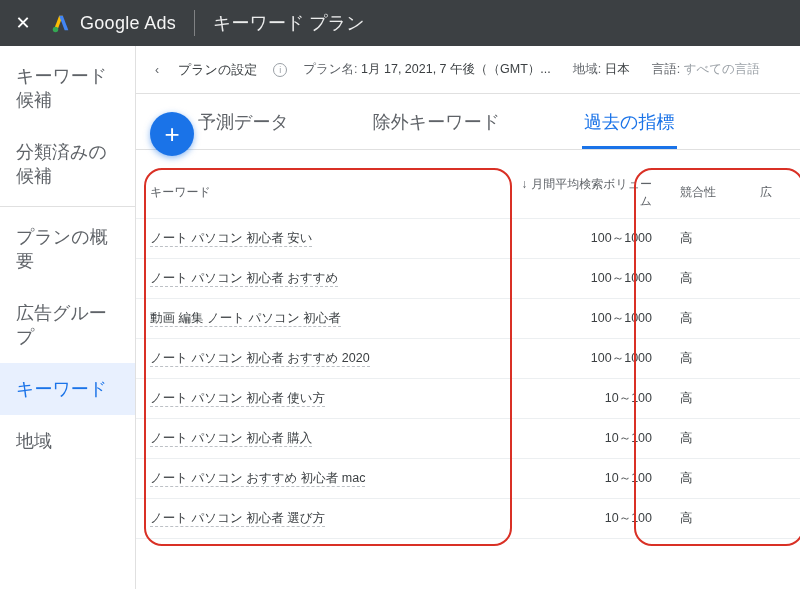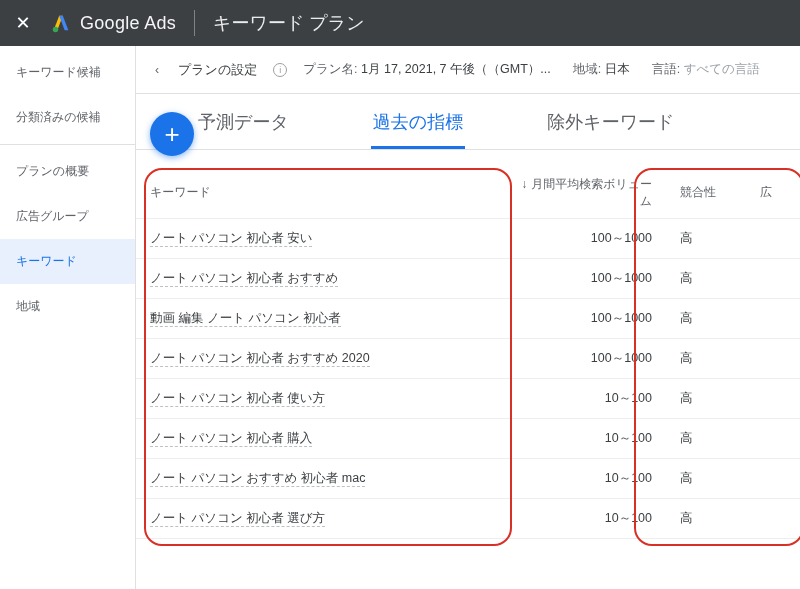--- a/index.html
+++ b/index.html
@@ -8,21 +8,21 @@
   
   .appbar { height: 46px; background: #3c4043; display: flex; align-items: center; color: #fff; }
   .appbar .close { width: 46px; height: 46px; display:flex; align-items:center; justify-content:center; cursor:pointer; font-size: 18px; }
   .appbar .logo { width: 22px; height: 22px; margin: 0 8px 0 4px; }
   .appbar .brand { font-size: 18px; font-weight: 400; opacity: .95; letter-spacing: .3px; }
   .appbar .divider { width: 1px; height: 26px; background: rgba(255,255,255,.35); margin: 0 18px; }
   .appbar .section-title { font-size: 18px; font-weight: 300; opacity: .9; }
 
   
   .shell { display: flex; height: calc(589px - 46px); }
-  .sidenav { width: 136px; border-right: 1px solid #e0e0e0; font-size: 12px; padding-top: 4px; }
+  .sidenav { width: 136px; border-right: 1px solid #e0e0e0; font-size: 18px; padding-top: 4px; }
   .sidenav .navitem { padding: 14px 16px; color: #5f6368; cursor: pointer; }
   .sidenav .navitem.active { color: #1a73e8; background: #e8f0fe; font-weight: 500; }
   .sidenav .sep { height: 1px; background: #e0e0e0; margin: 4px 0; }
 
   
   .main { flex: 1; position: relative; overflow: hidden; }
   .planbar { display:flex; align-items:center; height: 48px; border-bottom: 1px solid #e0e0e0; color:#5f6368; font-size: 12.5px; }
   .planbar .back { width: 30px; height: 30px; display:flex; align-items:center; justify-content:center; margin: 0 6px; cursor:pointer; color:#5f6368; }
   .planbar .plan-settings { color:#3c4043; font-size:13px; font-weight:500; margin-right:16px;}
   .planbar .info { width:14px;height:14px;border:1px solid #9aa0a6;border-radius:50%;display:inline-flex;align-items:center;justify-content:center;font-size:9px;color:#9aa0a6;margin-right:16px;cursor:pointer;}
@@ -93,22 +93,22 @@
         <span class="v">日本</span>
       </span>
       <span class="kv">
         <span class="k">言語:</span>
         <span class="langv">すべての言語</span>
       </span>
     </div>
 
     <div class="tabs">
       <div class="tab">予測データ</div>
+      <div class="tab">除外キーワード</div>
       <div class="tab active">過去の指標</div>
-      <div class="tab">除外キーワード</div>
     </div>
 
     <div class="fab">+</div>
 
     <div class="tablewrap">
       <div class="anno kw-box"></div>
       <div class="anno vol-box"></div>
 
       <table>
         <colgroup>

